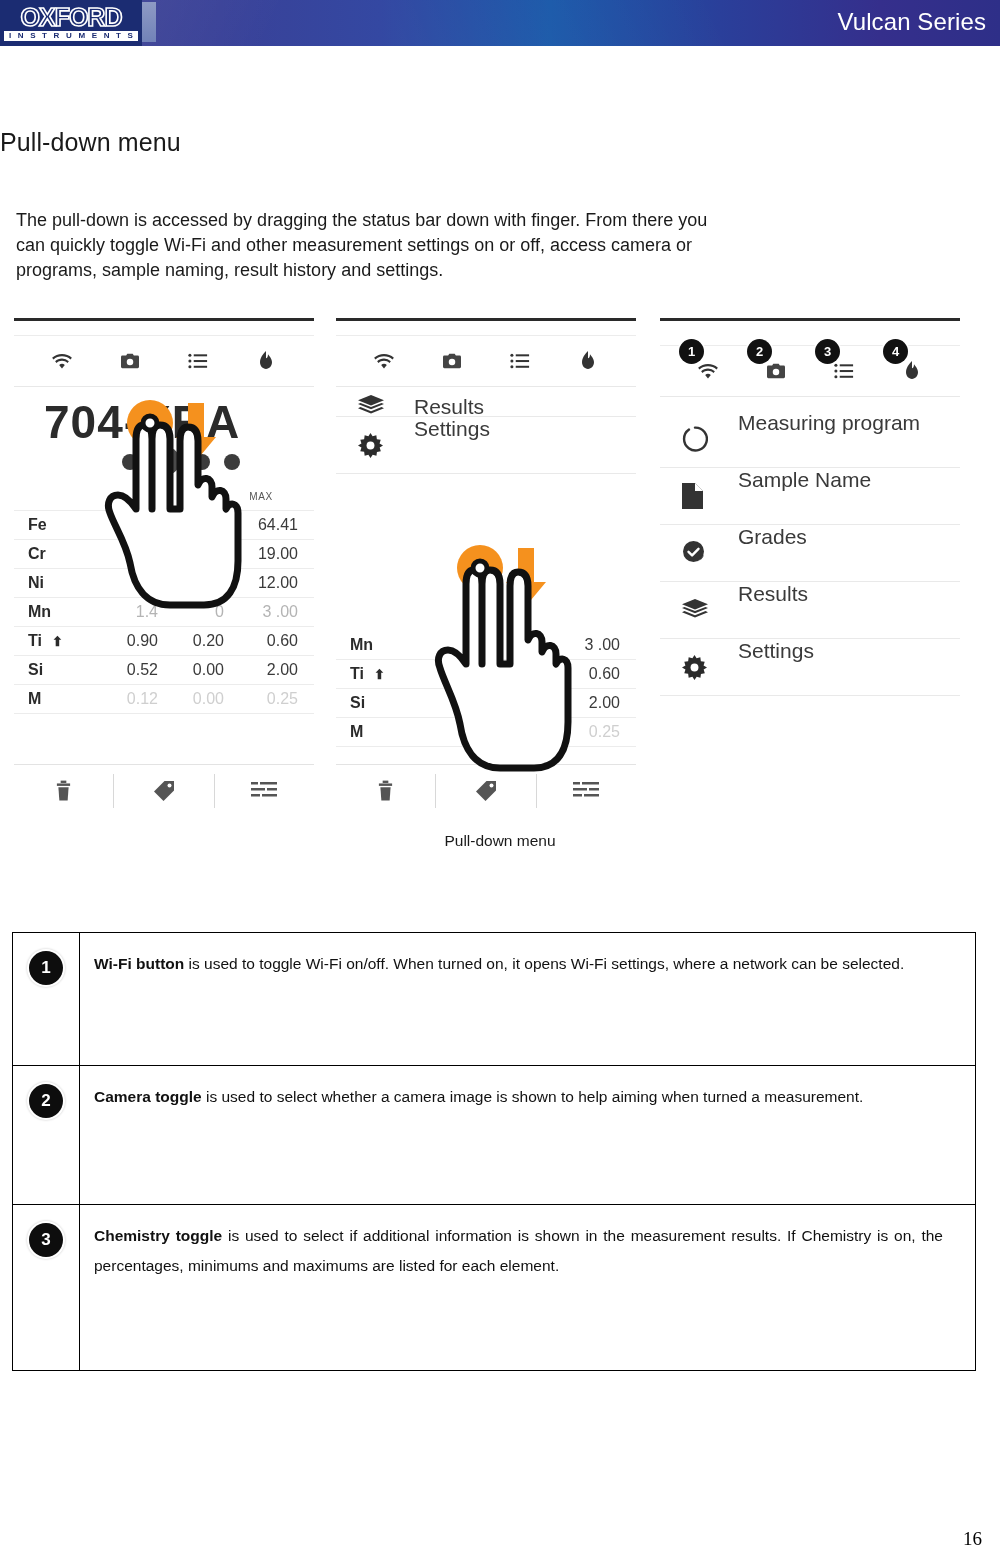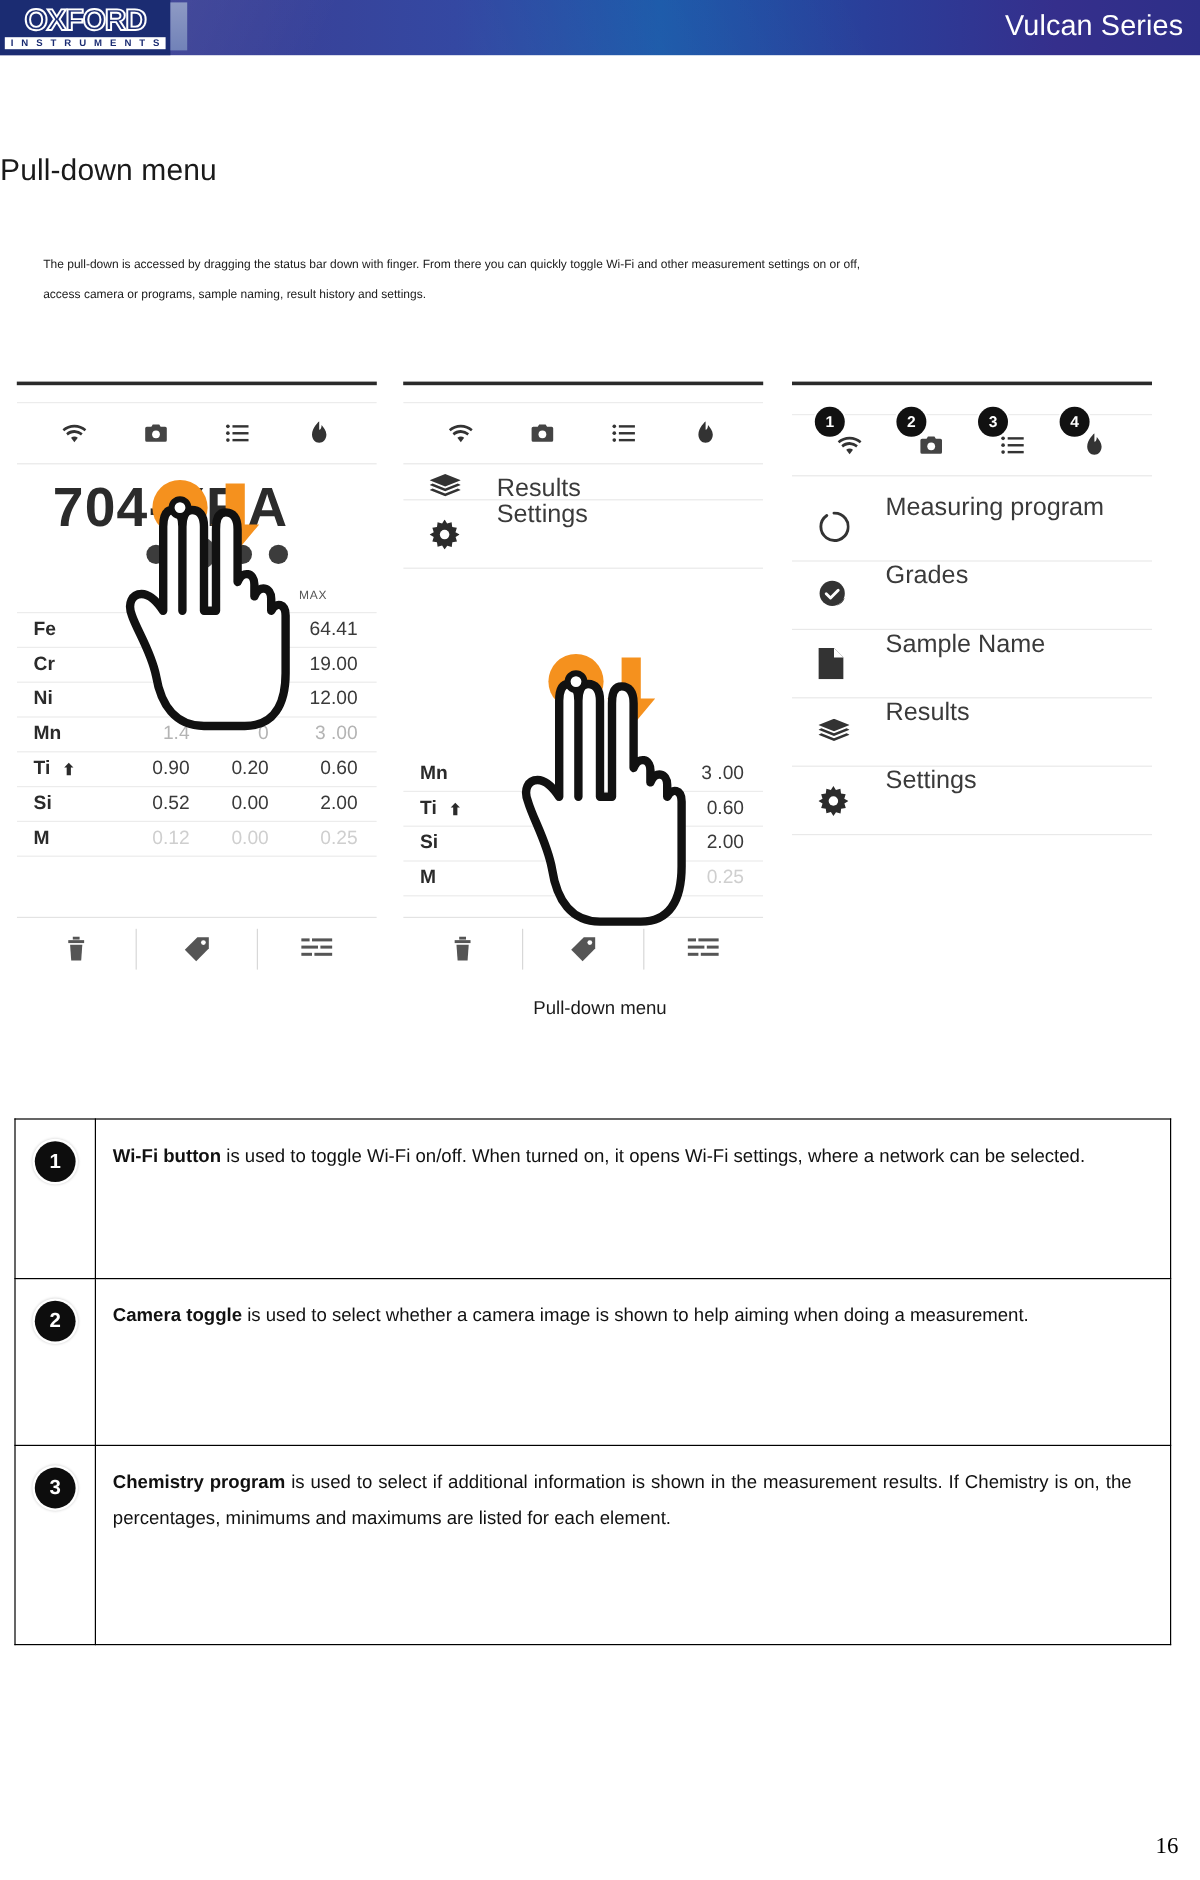--- a/index.html
+++ b/index.html
@@ -86,24 +86,24 @@
   .page-title {
     position: absolute;
     left: 0px;
     top: 128px;
     font-size: 25px;
     color: #1a1a1a;
     letter-spacing: 0.1px;
   }
   .intro {
     position: absolute;
-    left: 36px;
+    left: 16px;
     top: 208px;
     width: 700px;
-    font-size: 10px;
+    font-size: 18px;
     line-height: 25px;
     color: #1a1a1a;
   }
 
   
   .panels {
     position: absolute;
     left: 0;
     top: 318px;
     width: 1000px;
@@ -652,36 +652,36 @@
       <div class="menu-item">
         <div class="mi-icon">
           <svg width="26" height="26" viewBox="0 0 26 26">
               <path d="M13 1.6a11.4 11.4 0 1 1-6 2" fill="none" stroke="#333" stroke-width="2.4" stroke-linecap="round"></path>
             </svg>
         </div>
         <div class="mi-label">Measuring program</div>
       </div>
       <div class="menu-item">
         <div class="mi-icon">
+          <svg width="21" height="26" viewBox="0 0 21 26">
+              <path d="M0 0h13l8 8v18H0V0z" fill="#333"></path>
+              <path d="M13 0l8 8h-8V0z" fill="#fff"></path>
+            </svg>
+        </div>
+        <div class="mi-label">Sample Name</div>
+      </div>
+      <div class="menu-item">
+        <div class="mi-icon">
           <svg width="26" height="26" viewBox="0 0 26 26">
               <circle cx="11.5" cy="11.5" r="10.5" fill="#333"></circle>
               <path d="M6.5 11.8l3.6 3.6 6.4-6.6" fill="none" stroke="#fff" stroke-width="2.4" stroke-linecap="round" stroke-linejoin="round"></path>
               <path d="M20.5 16.5a10.6 10.6 0 0 1-5.5 5.2 10.6 10.6 0 0 0 7-6.6l-1.5 1.4z" fill="#333"></path>
             </svg>
         </div>
         <div class="mi-label">Grades</div>
-      </div>
-      <div class="menu-item">
-        <div class="mi-icon">
-          <svg width="21" height="26" viewBox="0 0 21 26">
-              <path d="M0 0h13l8 8v18H0V0z" fill="#333"></path>
-              <path d="M13 0l8 8h-8V0z" fill="#fff"></path>
-            </svg>
-        </div>
-        <div class="mi-label">Sample Name</div>
       </div>
       <div class="menu-item">
         <div class="mi-icon">
           <svg width="26" height="22" viewBox="0 0 26 22">
               <path d="M13 0L26 5.2 13 10.4 0 5.2 13 0z" fill="#333"></path>
               <path d="M13 12.1L2.5 7.9 0 9.1 13 14.3 26 9.1l-2.5-1.2L13 12.1z" fill="#333"></path>
               <path d="M13 16.3L2.5 12.1 0 13.3 13 18.5 26 13.3l-2.5-1.2L13 16.3z" fill="#333"></path>
             </svg>
         </div>
         <div class="mi-label">Results</div>
@@ -712,30 +712,30 @@
           <b>Wi-Fi button</b><span> is used to toggle Wi-Fi on/off. When turned on, it opens Wi-Fi settings, where a network can be selected.</span>
         </div>
       </td>
     </tr>
     <tr class="row-h2">
       <td class="num-cell">
         <span class="num-chip">2</span>
       </td>
       <td class="txt-cell">
         <div class="desc-text">
-          <b>Camera toggle</b><span> is used to select whether a camera image is shown to help aiming when doing a measurement.</span>
+          <b>Camera toggle</b><span> is used to select whether a camera image is shown to help aiming when turned a measurement.</span>
         </div>
       </td>
     </tr>
     <tr class="row-h3">
       <td class="num-cell">
         <span class="num-chip">3</span>
       </td>
       <td class="txt-cell">
         <div class="desc-text justify">
-          <b>Chemistry program</b><span> is used to select if additional information is shown in the measurement results. If Chemistry is on, the percentages, minimums and maximums are listed for each element.</span>
+          <b>Chemistry toggle</b><span> is used to select if additional information is shown in the measurement results. If Chemistry is on, the percentages, minimums and maximums are listed for each element.</span>
         </div>
       </td>
     </tr>
   </tbody>
 </table>
 
 <div class="page-number">16</div>
 
 </body></html>

